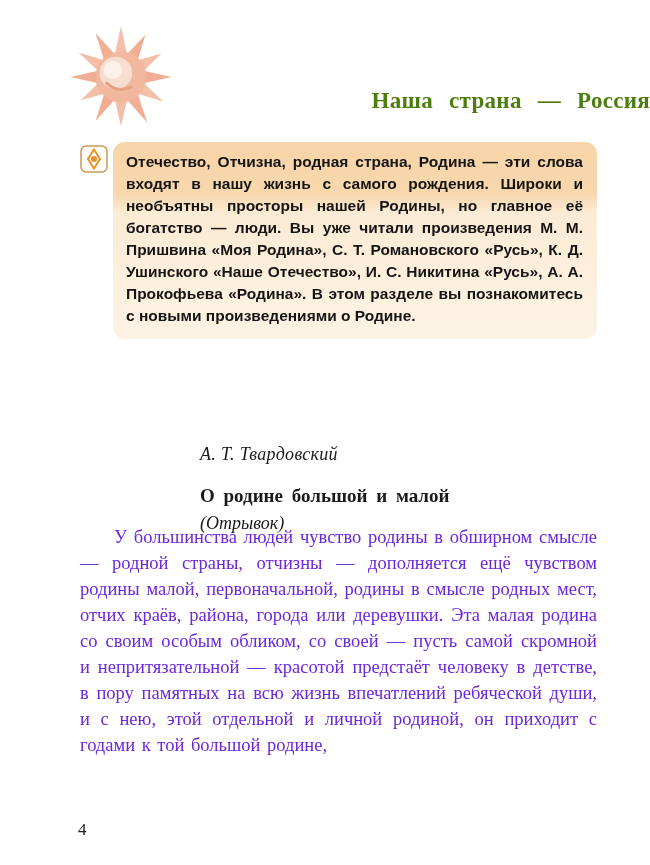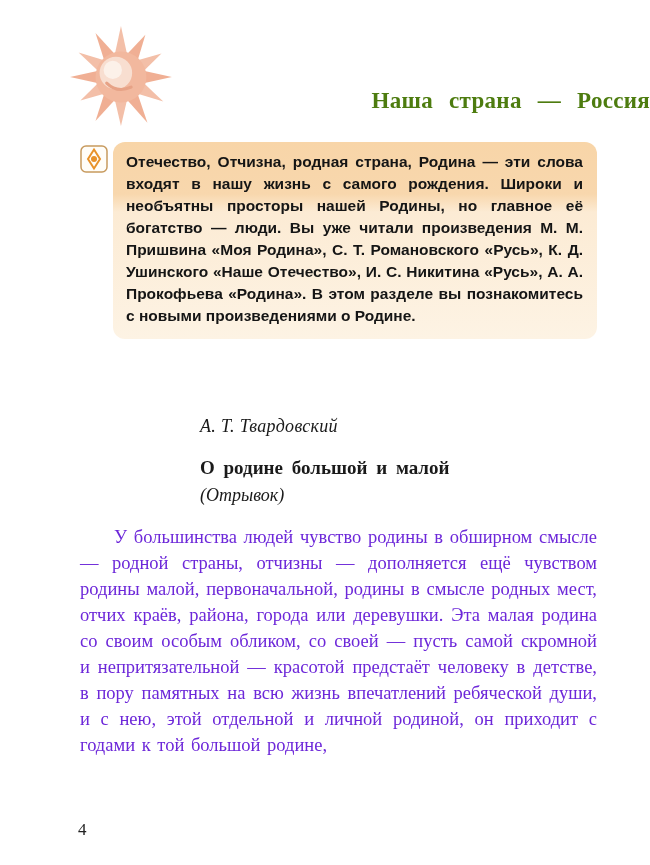--- a/index.html
+++ b/index.html
@@ -66,20 +66,21 @@
   
   .work-head {
     position: absolute;
     left: 200px;
     top: 416px;
   }
   .work-author {
     font-style: italic;
     font-size: 18px;
     letter-spacing: 0.3px;
+    margin-top: 28px;
   }
   .work-title {
     font-weight: 700;
     font-size: 19px;
     margin-top: 20px;
     word-spacing: 4px;
   }
   .work-subtitle {
     font-style: italic;
     font-size: 18px;

